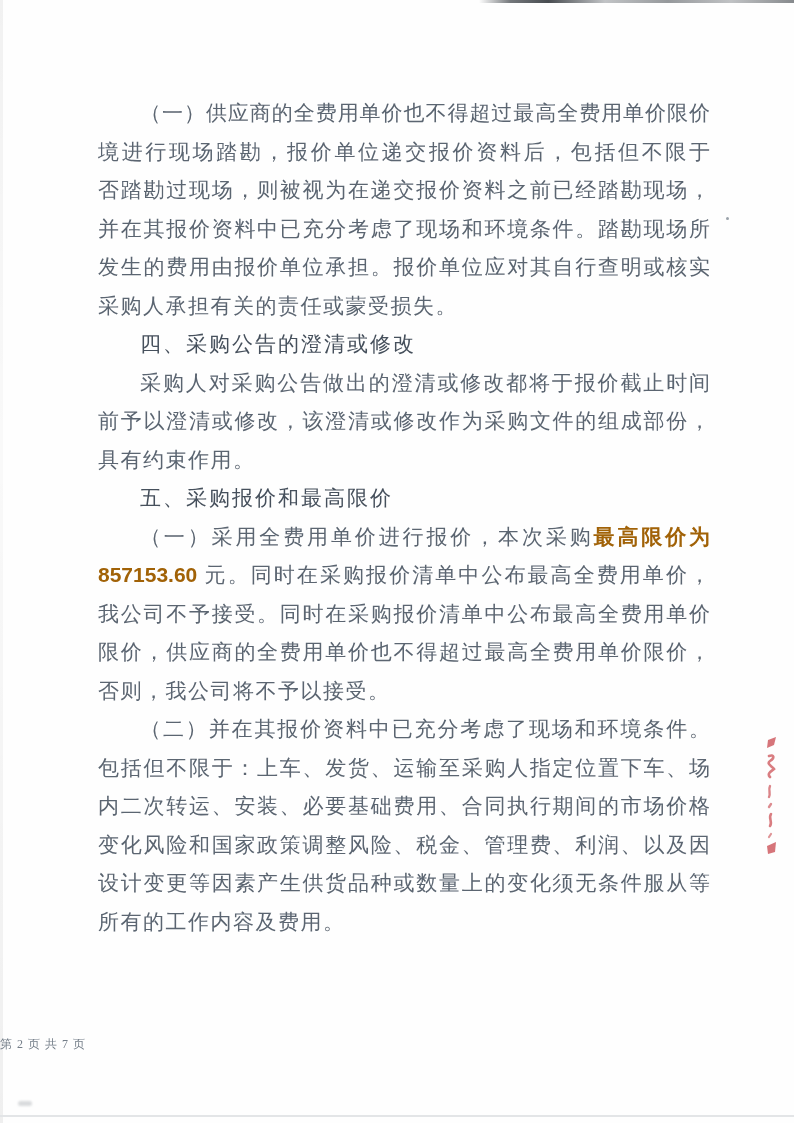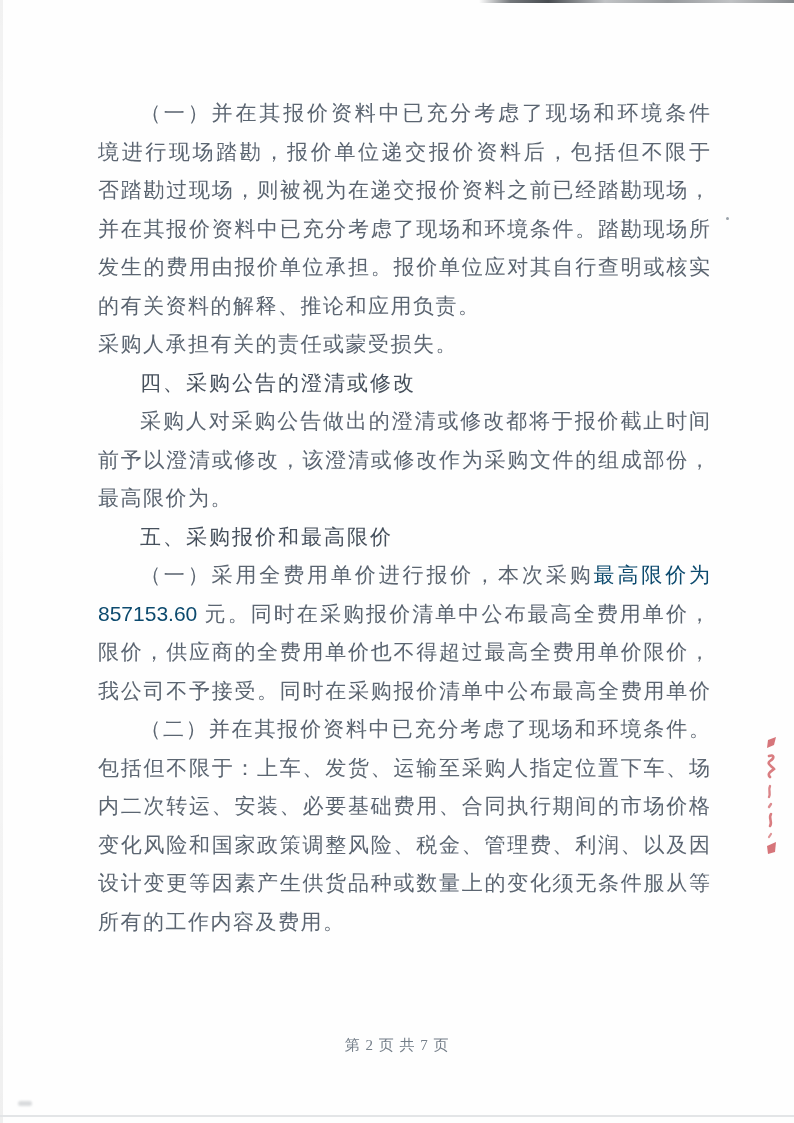--- a/index.html
+++ b/index.html
@@ -80,68 +80,68 @@
   }
   .line.indent { padding-left: 42px; }
   .line.justify.indent { width: 570px; }
   .line.heading {
     font-weight: normal;
     color: #46505c;
     font-family: "Liberation Sans", "DejaVu Sans", sans-serif;
     letter-spacing: 2px;
   }
   .line .b {
-    font-weight: normal;
-    color: #0c4a6e;
+    font-weight: bold;
+    color: #a16207;
     font-family: "Liberation Sans", "DejaVu Sans", sans-serif;
   }
   
   .footer {
     position: absolute;
     top: 1036px;
     left: 0;
     width: 100%;
-    text-align: center;
-    font-size: 15px;
+    text-align: left;
+    font-size: 12px;
     color: #737d88;
     letter-spacing: 1px;
     font-family: "Liberation Serif", "DejaVu Serif", serif;
   }
   
   .red-mark {
     position: absolute;
     right: 14px;
     top: 736px;
   }
 </style>
 </head>
 <body>
 
 <div class="page">
 
   <div class="scan-top-edge"></div>
   <div class="scan-left-edge"></div>
 
   <div class="content" id="doc-lines">
-      <div class="line indent justify"><span>（一）并在其报价资料中已充分考虑了现场和环境条件</span></div>
+      <div class="line indent justify"><span>（一）供应商的全费用单价也不得超过最高全费用单价限价</span></div>
       <div class="line justify"><span>境进行现场踏勘，报价单位递交报价资料后，包括但不限于</span></div>
       <div class="line justify"><span>否踏勘过现场，则被视为在递交报价资料之前已经踏勘现场，</span></div>
       <div class="line justify"><span>并在其报价资料中已充分考虑了现场和环境条件。踏勘现场所</span></div>
       <div class="line justify"><span>发生的费用由报价单位承担。报价单位应对其自行查明或核实</span></div>
-      <div class="line"><span>的有关资料的解释、推论和应用负责。</span></div>
       <div class="line"><span>采购人承担有关的责任或蒙受损失。</span></div>
       <div class="line indent heading"><span>四、采购公告的澄清或修改</span></div>
       <div class="line indent justify"><span>采购人对采购公告做出的澄清或修改都将于报价截止时间</span></div>
       <div class="line justify"><span>前予以澄清或修改，该澄清或修改作为采购文件的组成部份，</span></div>
-      <div class="line"><span>最高限价为。</span></div>
+      <div class="line"><span>具有约束作用。</span></div>
       <div class="line indent heading"><span>五、采购报价和最高限价</span></div>
       <div class="line indent justify"><span>（一）采用全费用单价进行报价，本次采购</span><span class="b">最高限价为</span></div>
       <div class="line justify"><span class="b">857153.60</span><span> 元。同时在采购报价清单中公布最高全费用单价，</span></div>
+      <div class="line justify"><span>我公司不予接受。同时在采购报价清单中公布最高全费用单价</span></div>
       <div class="line justify"><span>限价，供应商的全费用单价也不得超过最高全费用单价限价，</span></div>
-      <div class="line justify"><span>我公司不予接受。同时在采购报价清单中公布最高全费用单价</span></div>
+      <div class="line"><span>否则，我公司将不予以接受。</span></div>
       <div class="line indent justify"><span>（二）并在其报价资料中已充分考虑了现场和环境条件。</span></div>
       <div class="line justify"><span>包括但不限于：上车、发货、运输至采购人指定位置下车、场</span></div>
       <div class="line justify"><span>内二次转运、安装、必要基础费用、合同执行期间的市场价格</span></div>
       <div class="line justify"><span>变化风险和国家政策调整风险、税金、管理费、利润、以及因</span></div>
       <div class="line justify"><span>设计变更等因素产生供货品种或数量上的变化须无条件服从等</span></div>
       <div class="line"><span>所有的工作内容及费用。</span></div>
     </div>
 
   <svg class="red-mark" width="26" height="122" viewBox="0 0 26 122">
     <path d="M14 4 L22 1 L20 9 L13 12 Z" fill="#d2666b" opacity="0.9"></path>

